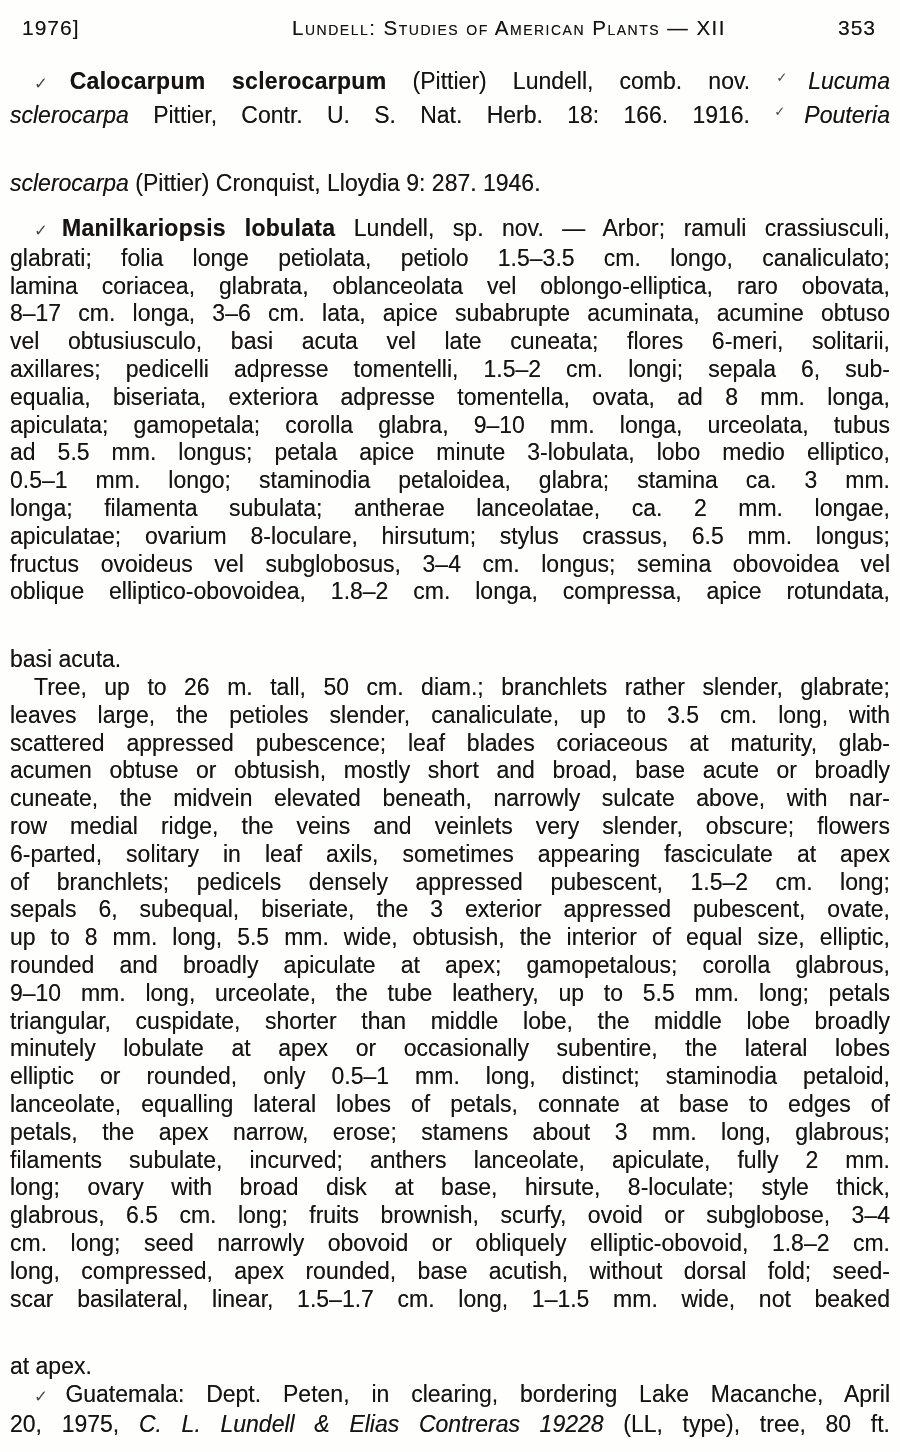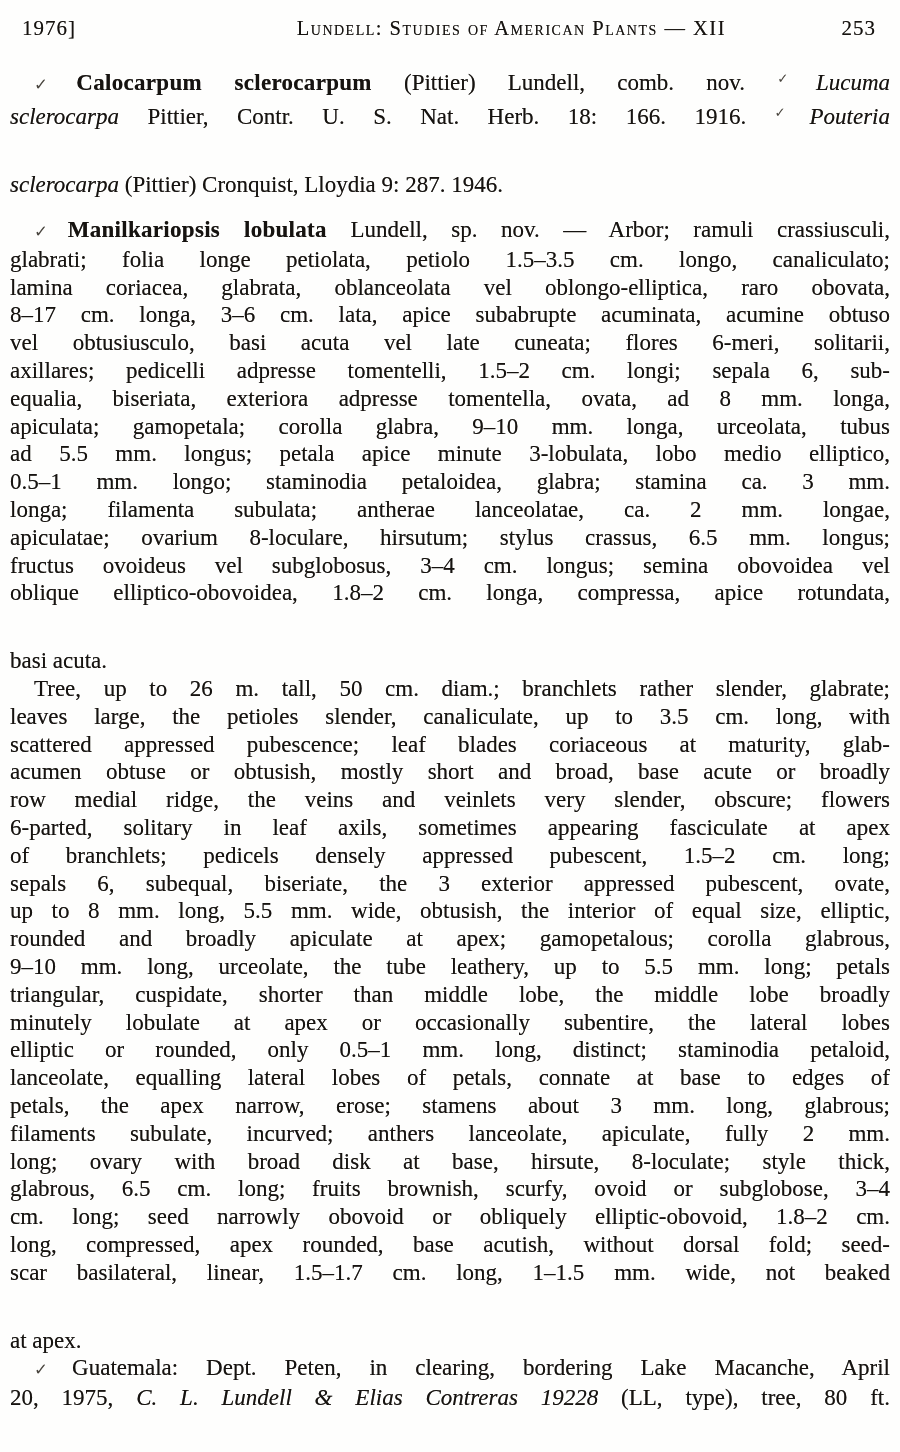--- a/index.html
+++ b/index.html
@@ -3,21 +3,21 @@
 <meta charset="utf-8">
 <style>
   html, body { margin: 0; padding: 0; }
   .page {
     position: relative;
     width: 900px;
     height: 1452px;
     box-sizing: border-box;
     background: #fefefd;
     color: #161310;
-    font-family: Liberation Serif, serif;
+    font-family: Liberation Sans, sans-serif;
     padding: 14px 10px 16px 10px;
     overflow: hidden;
     text-shadow: 0 0 0.5px rgba(20,15,10,0.55);
   }
   .header {
     display: flex;
     align-items: baseline;
     padding: 2px 14px 0 12px;
     margin-bottom: 24px;
   }
@@ -73,21 +73,21 @@
     text-shadow: none;
   }
 </style>
 </head>
 <body>
 
 <div class="page">
   <div class="header">
     <span class="year">1976]</span>
     <span class="title">Lundell: Studies of American Plants — XII</span>
-    <span class="pagenum">253</span>
+    <span class="pagenum">353</span>
   </div>
   <div class="doc">
       <div class="para gap-after">
         <div class="line first"><span class="run tick">✓</span><span class="run bold">Calocarpum sclerocarpum</span><span class="run"> (Pittier) Lundell, comb. nov. </span><span class="run tick-sup">✓</span><span class="run italic">Lucuma</span></div>
         <div class="line"><span class="run italic">sclerocarpa</span><span class="run"> Pittier, Contr. U. S. Nat. Herb. 18: 166. 1916. </span><span class="run tick-sup">✓</span><span class="run italic">Pouteria</span></div>
         <div class="line last"><span class="run italic">sclerocarpa</span><span class="run"> (Pittier) Cronquist, Lloydia 9: 287. 1946.</span></div>
       </div>
       <div class="para">
         <div class="line first"><span class="run tick">✓</span><span class="run bold">Manilkariopsis lobulata</span><span class="run"> Lundell, sp. nov. — Arbor; ramuli crassiusculi,</span></div>
         <div class="line"><span class="run">glabrati; folia longe petiolata, petiolo 1.5–3.5 cm. longo, canaliculato;</span></div>
@@ -103,20 +103,21 @@
         <div class="line"><span class="run">apiculatae; ovarium 8-loculare, hirsutum; stylus crassus, 6.5 mm. longus;</span></div>
         <div class="line"><span class="run">fructus ovoideus vel subglobosus, 3–4 cm. longus; semina obovoidea vel</span></div>
         <div class="line"><span class="run">oblique elliptico-obovoidea, 1.8–2 cm. longa, compressa, apice rotundata,</span></div>
         <div class="line last"><span class="run">basi acuta.</span></div>
       </div>
       <div class="para">
         <div class="line first"><span class="run">Tree, up to 26 m. tall, 50 cm. diam.; branchlets rather slender, glabrate;</span></div>
         <div class="line"><span class="run">leaves large, the petioles slender, canaliculate, up to 3.5 cm. long, with</span></div>
         <div class="line"><span class="run">scattered appressed pubescence; leaf blades coriaceous at maturity, glab-</span></div>
         <div class="line"><span class="run">acumen obtuse or obtusish, mostly short and broad, base acute or broadly</span></div>
+        <div class="line"><span class="run">cuneate, the midvein elevated beneath, narrowly sulcate above, with nar-</span></div>
         <div class="line"><span class="run">row medial ridge, the veins and veinlets very slender, obscure; flowers</span></div>
         <div class="line"><span class="run">6-parted, solitary in leaf axils, sometimes appearing fasciculate at apex</span></div>
         <div class="line"><span class="run">of branchlets; pedicels densely appressed pubescent, 1.5–2 cm. long;</span></div>
         <div class="line"><span class="run">sepals 6, subequal, biseriate, the 3 exterior appressed pubescent, ovate,</span></div>
         <div class="line"><span class="run">up to 8 mm. long, 5.5 mm. wide, obtusish, the interior of equal size, elliptic,</span></div>
         <div class="line"><span class="run">rounded and broadly apiculate at apex; gamopetalous; corolla glabrous,</span></div>
         <div class="line"><span class="run">9–10 mm. long, urceolate, the tube leathery, up to 5.5 mm. long; petals</span></div>
         <div class="line"><span class="run">triangular, cuspidate, shorter than middle lobe, the middle lobe broadly</span></div>
         <div class="line"><span class="run">minutely lobulate at apex or occasionally subentire, the lateral lobes</span></div>
         <div class="line"><span class="run">elliptic or rounded, only 0.5–1 mm. long, distinct; staminodia petaloid,</span></div>

